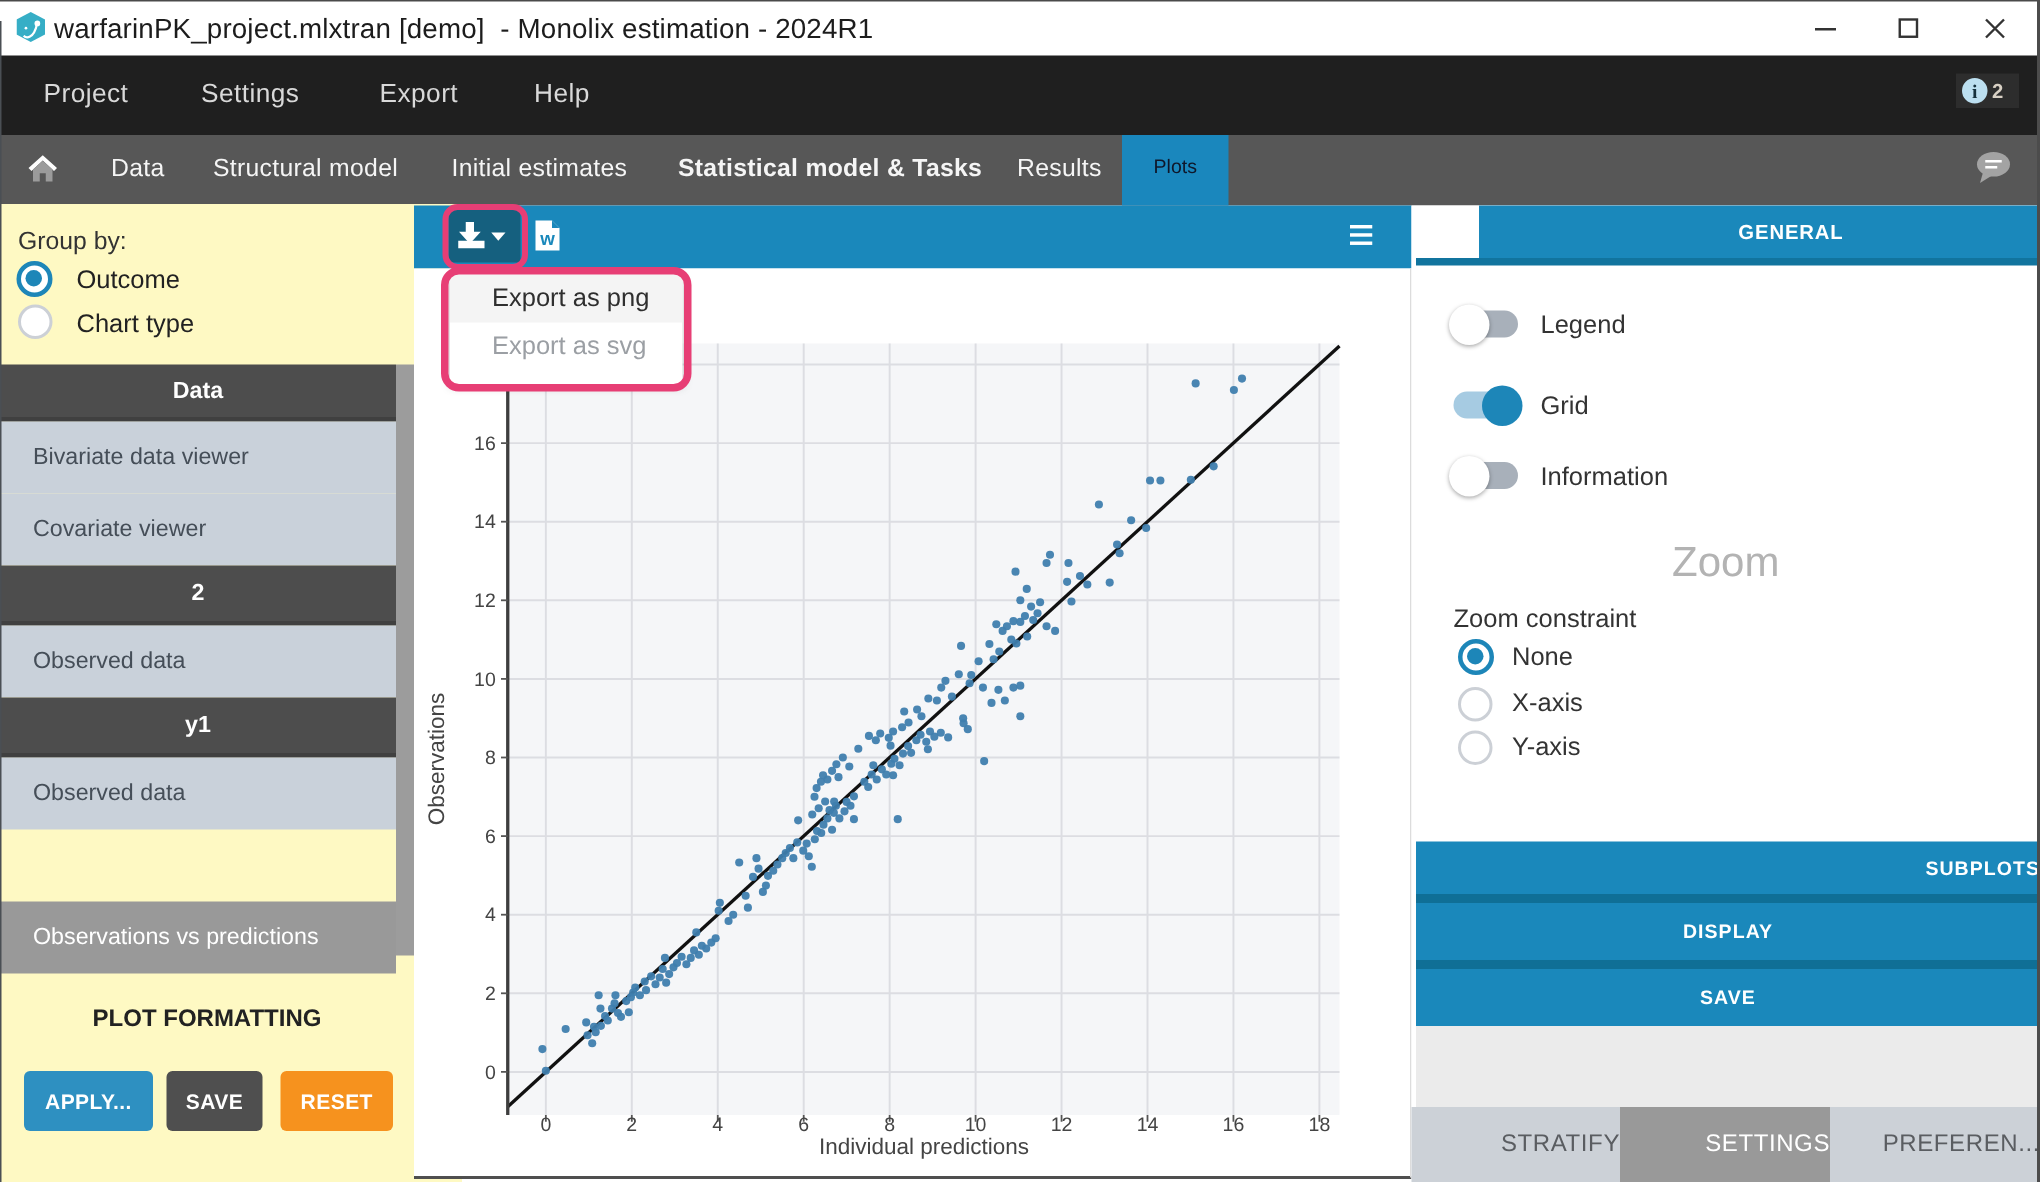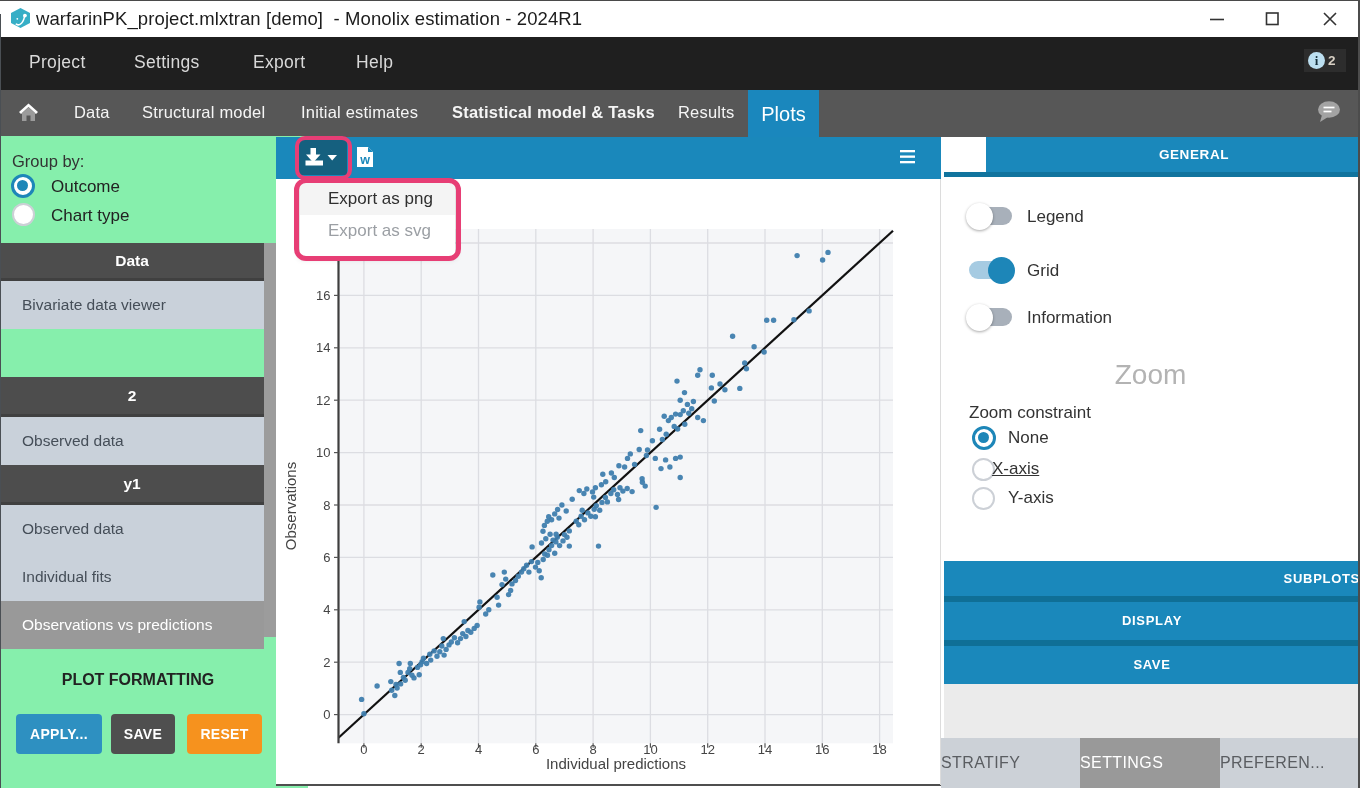--- a/index.html
+++ b/index.html
@@ -9,23 +9,23 @@
 #titlebar { position:absolute; left:0; top:0; width:1360px; height:37px; background:#fff; }
 #title-text { position:absolute; left:36px; top:8px; font-size:18.5px; color:#1c1c1c; letter-spacing:0.1px; }
 
 #menubar { position:absolute; left:0; top:37px; width:1360px; height:53px; background:#1f1f1f; }
 .menuitem { position:absolute; top:15px; font-size:17.5px; color:#d9d9d9; letter-spacing:0.3px; }
 #infobadge { position:absolute; left:1304px; top:12px; width:42px; height:23px; background:#2d2d2d; }
 
 #tabbar { position:absolute; left:0; top:90px; width:1360px; height:47px; background:#575757; }
 .tab { position:absolute; top:13px; font-size:16.5px; color:#f5f5f5; white-space:nowrap; letter-spacing:0.2px; }
 #tab-active { position:absolute; left:748px; top:0; width:71px; height:47px; background:#1a87bd; }
-#tab-active span { position:absolute; left:0; width:71px; top:13px; text-align:center; font-size:20px; color:#ffffff; }
-
-#sidebar { position:absolute; left:0; top:136px; width:308px; height:652px; background:#86efac; }
+#tab-active span { position:absolute; left:0; width:71px; top:13px; text-align:center; font-size:13px; color:#0f172a; }
+
+#sidebar { position:absolute; left:0; top:136px; width:308px; height:652px; background:#fef9c3; }
 .sb-row { position:absolute; left:0; width:264px; }
 .sb-header { background:#4d4d4d; color:#fff; font-weight:bold; font-size:15.5px; text-align:center; border-bottom:3px solid #404040; }
 .sb-item { background:#c9d1da; color:#454e58; font-size:15.5px; padding-left:22px; }
 .radio { position:absolute; border-radius:50%; background:#fff; }
 .r-on { width:24px !important; height:24px !important; border:3.5px solid #1d86b8; }
 .r-on::after { content:""; position:absolute; left:3px; top:3px; width:11px; height:11px; border-radius:50%; background:#1d86b8; }
 .r-off { width:23px !important; height:23px !important; border:2.5px solid #ccd0d6; }
 .btn { position:absolute; top:578px; height:40px; border-radius:4px; color:#fff; font-weight:bold; font-size:14px; text-align:center; line-height:40px; letter-spacing:0.3px; }
 
 #plotbar { position:absolute; left:276px; top:137px; width:665px; height:42px; background:#1a88bb; }
@@ -36,21 +36,21 @@
 #dropdown { position:absolute; left:300px; top:183px; width:155px; height:73px; background:#fff; box-shadow:0 2px 6px rgba(0,0,0,0.25); }
 .dd-item { position:absolute; left:0; width:155px; height:32px; font-size:17px; line-height:32px; padding-left:28px; }
 .pink { position:absolute; border:5px solid #e73e75; background:transparent; z-index:30; }
 
 #rightpanel { position:absolute; left:941px; top:137px; width:419px; height:651px; background:#fff; }
 .rp-blue { position:absolute; left:3px; width:416px; background:#1a88bb; color:#fff; font-weight:bold; text-align:center; }
 .toggle-track { position:absolute; width:43px; height:18px; border-radius:9px; }
 .toggle-knob { position:absolute; width:27px; height:27px; border-radius:50%; box-shadow:0 1px 3px rgba(0,0,0,0.35); }
 .rp-label { position:absolute; font-size:17px; color:#333; }
 #rp-tabs { position:absolute; left:941px; top:738px; width:419px; height:50px; background:#ccd1d7; }
-.rp-tab { position:absolute; top:0; height:50px; font-size:16px; line-height:50px; text-align:left; color:#5a5d61; letter-spacing:0.4px; }
+.rp-tab { position:absolute; top:0; height:50px; font-size:16px; line-height:50px; text-align:right; color:#5a5d61; letter-spacing:0.4px; }
 #leftedge { position:absolute; left:0; top:14px; width:1px; height:774px; background:#4a4f54; z-index:40; }
 #topedge { position:absolute; left:0; top:0; width:1360px; height:1px; background:#4a4a4a; z-index:40; }
 </style></head>
 <body>
 
 <div id="titlebar">
   <svg class="abs" style="left:10.5px;top:8px" width="19" height="20" viewBox="0 0 19 20">
     <path d="M9.5 0 L19 5 L19 15 L9.5 20 L0 15 L0 5 Z" fill="#36aec6"></path>
     <path d="M4.8 15.8 Q6.5 17.6 9 16.4 Q12.2 14.8 13.6 8.4" fill="none" stroke="#fff" stroke-width="1.5"></path>
     <circle cx="13.9" cy="7.6" r="1.9" fill="#fff"></circle>
@@ -101,25 +101,25 @@
 <div style="position:absolute;left:1358px;top:0;width:2px;height:788px;background:#4c4c4c;z-index:45;"></div>
 <div id="sidebar">
   <div class="abs" style="left:12px;top:16px;font-size:16.5px;color:#333">Group by:</div>
   <div class="radio r-on" style="left:11px;top:38px;"></div>
   <div class="abs" style="left:51px;top:41px;font-size:17px;color:#222">Outcome</div>
   <div class="radio r-off" style="left:11.5px;top:67px;"></div>
   <div class="abs" style="left:51px;top:70px;font-size:17px;color:#222">Chart type</div>
 
   <div class="sb-row sb-header" style="top:107px;height:38px;line-height:35px;">Data</div>
   <div class="sb-row sb-item" style="top:145px;height:48px;line-height:48px;">Bivariate data viewer</div>
+  <div class="sb-row sb-item" style="top:193px;height:48px;line-height:48px;">Covariate viewer</div>
   <div class="sb-row sb-header" style="top:241px;height:40px;line-height:37px;">2</div>
   <div class="sb-row sb-item" style="top:281px;height:48px;line-height:48px;">Observed data</div>
   <div class="sb-row sb-header" style="top:329px;height:40px;line-height:37px;">y1</div>
   <div class="sb-row sb-item" style="top:369px;height:48px;line-height:48px;">Observed data</div>
-  <div class="sb-row sb-item" style="top:417px;height:48px;line-height:48px;">Individual fits</div>
   <div class="sb-row sb-item" style="top:465px;height:48px;line-height:48px;background:#999;color:#fff;">Observations vs predictions</div>
   <div class="abs" style="left:264px;top:107px;width:12px;height:394px;background:#9c9c9c;"></div>
 
   <div class="abs" style="left:0;top:535px;width:276px;text-align:center;font-weight:bold;font-size:16px;color:#222;">PLOT FORMATTING</div>
   <div class="btn" style="left:16px;width:86px;background:#2e90c1;">APPLY...</div>
   <div class="btn" style="left:111px;width:64px;background:#4f4f4f;">SAVE</div>
   <div class="btn" style="left:187px;width:75px;background:#f6921e;">RESET</div>
 </div>
 
 <div id="plotbar">
@@ -426,21 +426,21 @@
   <div class="toggle-knob" style="left:47px;top:120px;background:#1d86b8;box-shadow:none;"></div>
   <div class="rp-label" style="left:86px;top:124px;">Grid</div>
   <div class="toggle-track" style="left:28px;top:171px;background:#a8b0ba;"></div>
   <div class="toggle-knob" style="left:25px;top:167px;background:#fff;"></div>
   <div class="rp-label" style="left:86px;top:171px;">Information</div>
   <div class="abs" style="left:0;top:222px;width:419px;text-align:center;font-size:28px;color:#b3b3b3;">Zoom</div>
   <div class="rp-label" style="left:28px;top:266px;">Zoom constraint</div>
   <div class="radio r-on" style="left:30.5px;top:288.5px;"></div>
   <div class="rp-label" style="left:67px;top:291px;">None</div>
   <div class="radio r-off" style="left:31px;top:320.5px;"></div>
-  <div class="rp-label" style="left:51px;top:322px;text-decoration:underline;">X-axis</div>
+  <div class="rp-label" style="left:67px;top:322px;">X-axis</div>
   <div class="radio r-off" style="left:31px;top:350px;"></div>
   <div class="rp-label" style="left:67px;top:351px;">Y-axis</div>
   <div class="rp-blue" style="top:424px;height:35px;line-height:35px;font-size:13px;letter-spacing:0.7px;text-align:right;">SUBPLOTS</div>
   <div class="abs" style="left:3px;top:459px;width:416px;height:6px;background:#0f6f96;"></div>
   <div class="rp-blue" style="top:465px;height:38px;line-height:38px;font-size:13px;letter-spacing:0.7px;">DISPLAY</div>
   <div class="abs" style="left:3px;top:503px;width:416px;height:6px;background:#0f6f96;"></div>
   <div class="rp-blue" style="top:509px;height:38px;line-height:38px;font-size:13px;letter-spacing:0.7px;">SAVE</div>
   <div class="abs" style="left:3px;top:547px;width:416px;height:54px;background:#ebebeb;"></div>
 
 </div>

